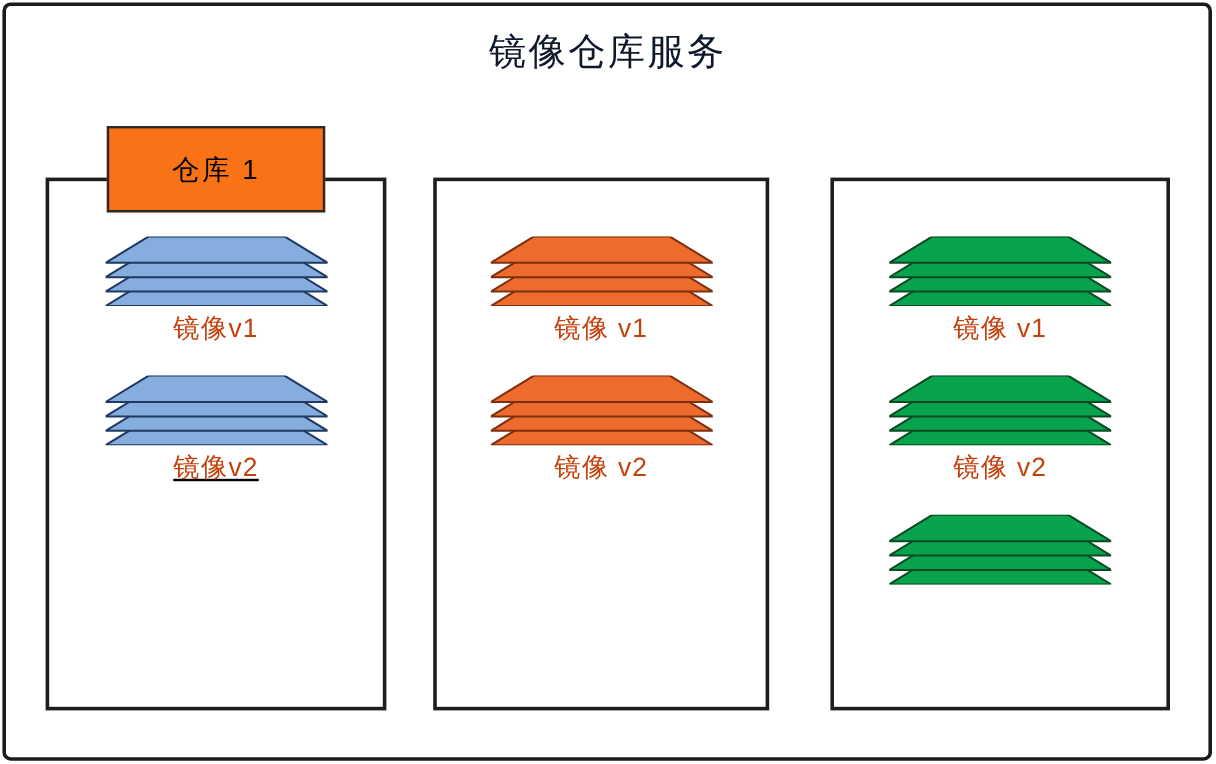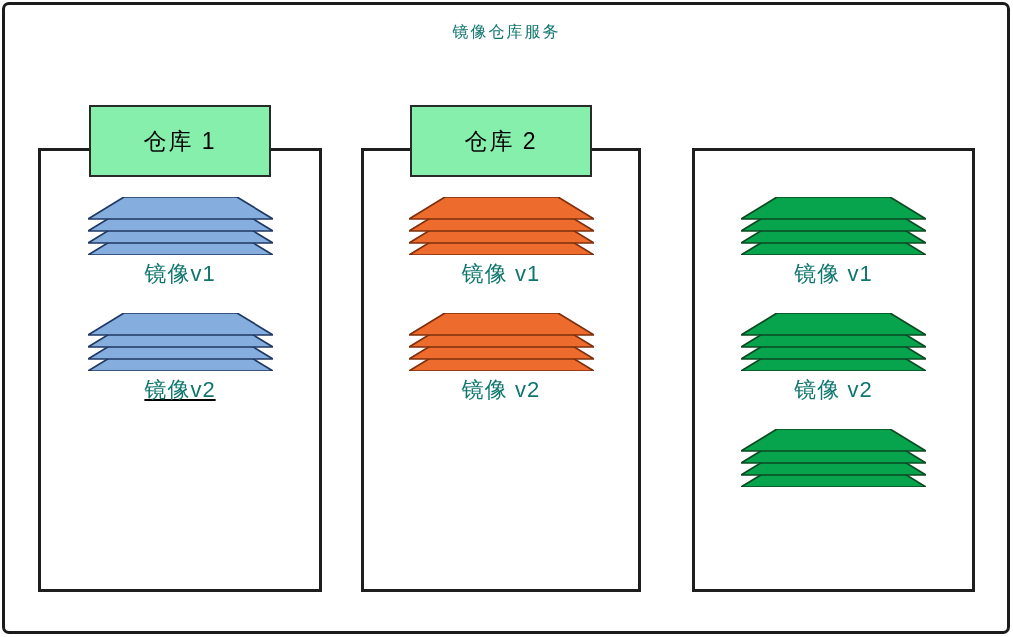--- a/index.html
+++ b/index.html
@@ -20,23 +20,23 @@
     position: absolute;
     left: 2px; top: 2px; right: 3px; bottom: 3px;
     border: 3px solid #1b1b1b;
     border-radius: 7px;
     background: #ffffff;
   }
   .diagram-title {
     position: absolute;
     top: 22px; left: 0; width: 100%;
     text-align: center;
-    font-size: 16px;
+    font-size: 31px;
     letter-spacing: 2px;
-    color: #0f766e;
+    color: #0f172a;
   }
   
   .repo {
     position: absolute;
     top: 105px;
     height: 487px;
   }
   .repo-0 { left: 38px;  width: 284px; }
   .repo-1 { left: 361px; width: 280px; }
   .repo-2 { left: 692px; width: 283px; }
@@ -49,21 +49,21 @@
     background: #ffffff;
   }
   .repo-header {
     position: absolute;
     top: 0;
     left: 50%;
     transform: translateX(-50%);
     width: 178px;
     height: 68px;
     border: 2px solid #2a2a2a;
-    background: #86efac;
+    background: #f97316;
     display: flex;
     align-items: center;
     justify-content: center;
     z-index: 2;
   }
   .repo-title {
     font-size: 23px;
     letter-spacing: 2px;
     color: #000000;
   }
@@ -79,21 +79,21 @@
     margin: 0 auto;
   }
   .layers-svg polygon {
     stroke-width: 1.7;
     stroke-linejoin: miter;
   }
   .image-label {
     margin-top: 4px;
     font-size: 22px;
     letter-spacing: 1px;
-    color: #0f766e;
+    color: #c2410c;
     white-space: nowrap;
   }
 </style>
 </head>
 <body>
 
 <div class="canvas">
   <div class="outer-frame"></div>
   <div class="diagram-title">镜像仓库服务</div>
   <div id="repos-root">
@@ -136,23 +136,20 @@
           <div class="image-block" style="top: 162px;">
     <svg class="layers-svg" viewBox="0 0 185 58" width="185" height="58" xmlns="http://www.w3.org/2000/svg">
       <polygon points="0,22 36,0 149,0 185,22" transform="translate(0,36)" fill="#ED6C2D" stroke="#7E2F0D"></polygon>
       <polygon points="0,22 36,0 149,0 185,22" transform="translate(0,24)" fill="#ED6C2D" stroke="#7E2F0D"></polygon>
       <polygon points="0,22 36,0 149,0 185,22" transform="translate(0,12)" fill="#ED6C2D" stroke="#7E2F0D"></polygon>
       <polygon points="0,22 36,0 149,0 185,22" transform="translate(0,0)" fill="#ED6C2D" stroke="#7E2F0D"></polygon>
     </svg>
     <div class="image-label">镜像 v2</div>
   </div>
         </div>
-    <div class="repo-header">
-      <span class="repo-title">仓库 2</span>
-    </div>
   </div>
       <div class="repo repo-2">
     <div class="repo-box">
           <div class="image-block" style="top: 46px;">
     <svg class="layers-svg" viewBox="0 0 185 58" width="185" height="58" xmlns="http://www.w3.org/2000/svg">
       <polygon points="0,22 36,0 149,0 185,22" transform="translate(0,36)" fill="#07A34D" stroke="#0B4A22"></polygon>
       <polygon points="0,22 36,0 149,0 185,22" transform="translate(0,24)" fill="#07A34D" stroke="#0B4A22"></polygon>
       <polygon points="0,22 36,0 149,0 185,22" transform="translate(0,12)" fill="#07A34D" stroke="#0B4A22"></polygon>
       <polygon points="0,22 36,0 149,0 185,22" transform="translate(0,0)" fill="#07A34D" stroke="#0B4A22"></polygon>
     </svg>

